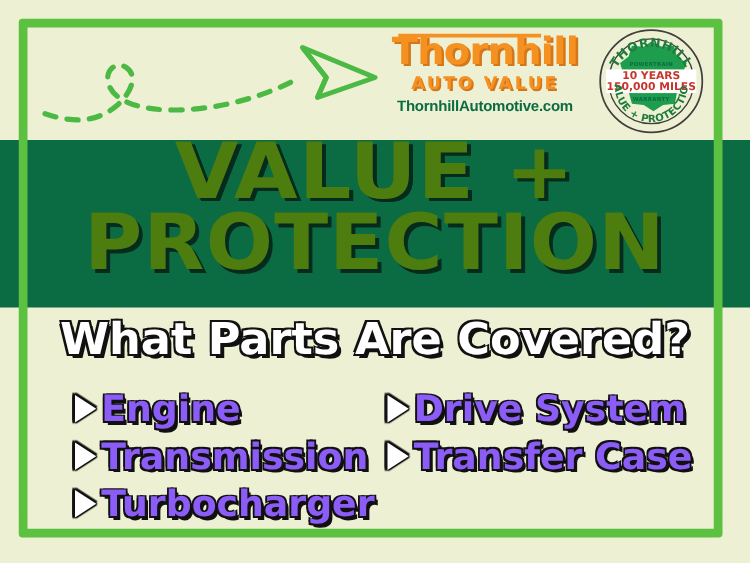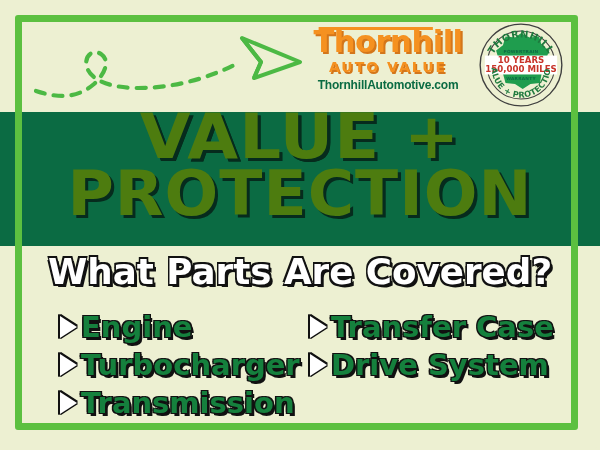--- a/index.html
+++ b/index.html
@@ -124,21 +124,21 @@
     width:0;height:0;
     border-top:11px solid transparent;
     border-bottom:11px solid transparent;
     border-left:17px solid #ffffff;
     filter:drop-shadow(1.4px 0 0 #111) drop-shadow(-1.4px 0 0 #111)
            drop-shadow(0 1.4px 0 #111) drop-shadow(0 -1.4px 0 #111);
     flex:0 0 auto;
   }
   .part-label{
     font-family:"DejaVu Sans", sans-serif;
-    font-weight:bold;font-size:29px;color:#15803d;
+    font-weight:bold;font-size:29px;color:#8b5cf6;
     letter-spacing:0px;
     transform:scaleX(1.0);
     white-space:nowrap;
     text-shadow:
       -1.4px -1.4px 0 #111, 1.4px -1.4px 0 #111,
       -1.4px 1.4px 0 #111, 1.4px 1.4px 0 #111,
       2.6px 2.6px 0 #111;
   }
 </style>
 </head>
@@ -190,34 +190,34 @@
   <div class="subhead">What Parts Are Covered?</div>
 
   <div class="parts">
     <div class="col col-left">
       <div class="part">
         <span class="tri"></span>
         <span class="part-label">Engine</span>
       </div>
       <div class="part">
         <span class="tri"></span>
+        <span class="part-label">Transmission</span>
+      </div>
+      <div class="part">
+        <span class="tri"></span>
         <span class="part-label">Turbocharger</span>
-      </div>
-      <div class="part">
-        <span class="tri"></span>
-        <span class="part-label">Transmission</span>
       </div>
     </div>
     <div class="col col-right">
       <div class="part">
         <span class="tri"></span>
+        <span class="part-label">Drive System</span>
+      </div>
+      <div class="part">
+        <span class="tri"></span>
         <span class="part-label">Transfer Case</span>
-      </div>
-      <div class="part">
-        <span class="tri"></span>
-        <span class="part-label">Drive System</span>
       </div>
     </div>
   </div>
 
   <div class="frame"></div>
 
 </div>
 
 </body></html>

